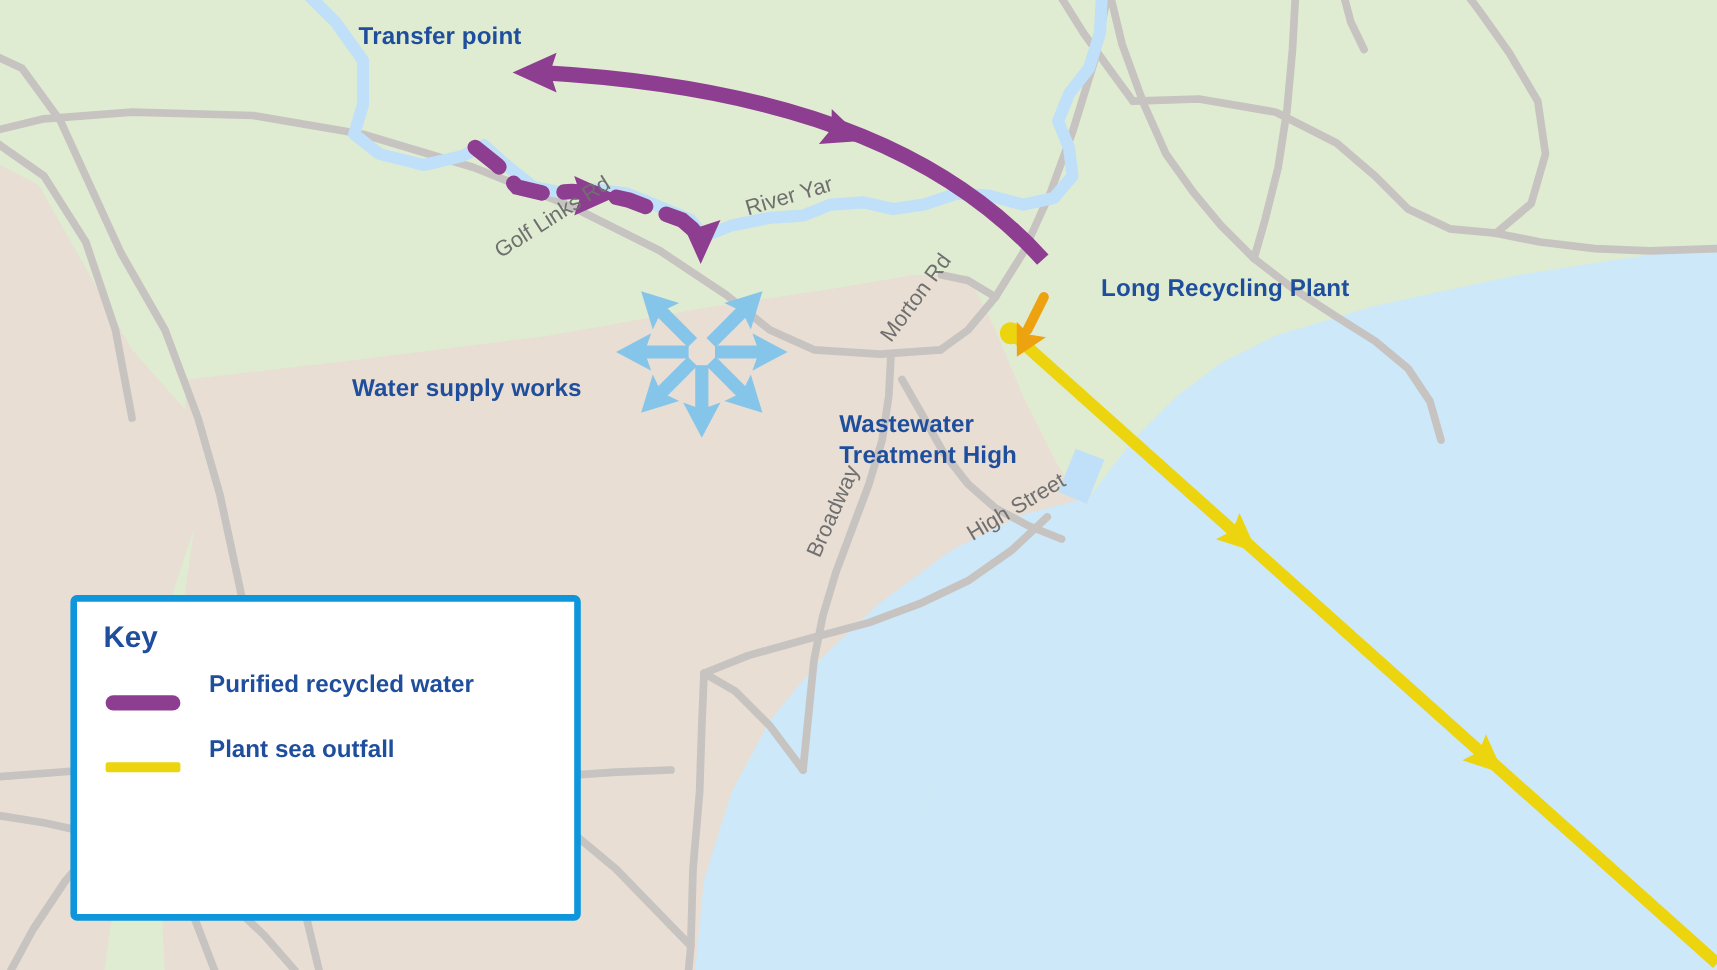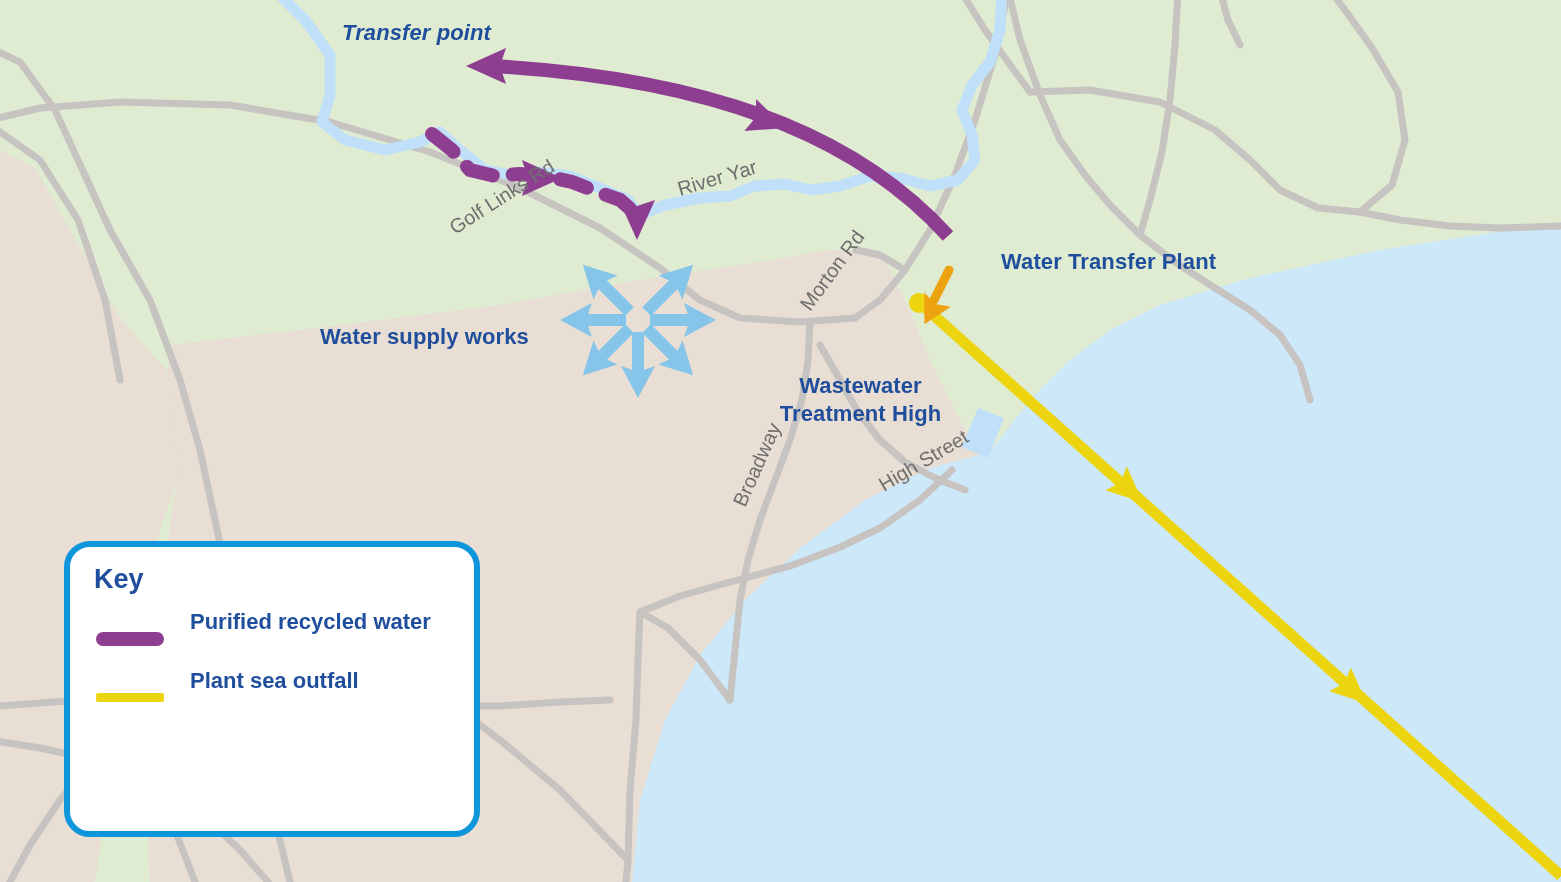--- a/index.html
+++ b/index.html
@@ -27,33 +27,33 @@
   .map-label {
     position: absolute;
     color: #1f4e9d;
     font-weight: bold;
     font-size: 22px;
     letter-spacing: 0.1px;
     white-space: nowrap;
     line-height: 1.28;
     pointer-events: none;
   }
-  .map-label.centered { text-align: center; }
+  .map-label.centered { }
 
   
   #key-box {
     position: absolute;
     left: 64px;
     top: 541px;
-    width: 416px;
+    width: 464px;
     height: 296px;
     box-sizing: border-box;
     background: #ffffff;
     border: 6px solid #0d96dc;
-    border-radius: 26px;
+    border-radius: 6px;
   }
   #key-title {
     position: absolute;
     left: 24px;
     top: 17px;
     color: #1f4e9d;
     font-weight: bold;
     font-size: 27px;
   }
   #key-list {
@@ -241,25 +241,25 @@
       </text>
       <text>
         <textPath href="#p-broadway" startOffset="0">Broadway</textPath>
       </text>
       <text>
         <textPath href="#p-high" startOffset="0">High Street</textPath>
       </text>
     </g>
   </svg>
 
-  <div class="map-label" style="left:342px; top:19px;font-style:italic;">Transfer point</div>
-
-  <div class="map-label" style="left:1001px; top:248px;">Water Transfer Plant</div>
-
-  <div class="map-label" style="left:320px; top:323px;text-align:right;">Water supply works</div>
+  <div class="map-label" style="left:326px; top:19px;">Transfer point</div>
+
+  <div class="map-label" style="left:1001px; top:248px;">Long Recycling Plant</div>
+
+  <div class="map-label" style="left:320px; top:339px;text-align:right;">Water supply works</div>
 
   <div class="map-label centered" style="left:763px; top:372px; width:195px;">
     <div>Wastewater</div>
     <div>Treatment High</div>
   </div>
 
   <div id="key-box">
     <div id="key-title">Key</div>
 
     <div id="key-list">

